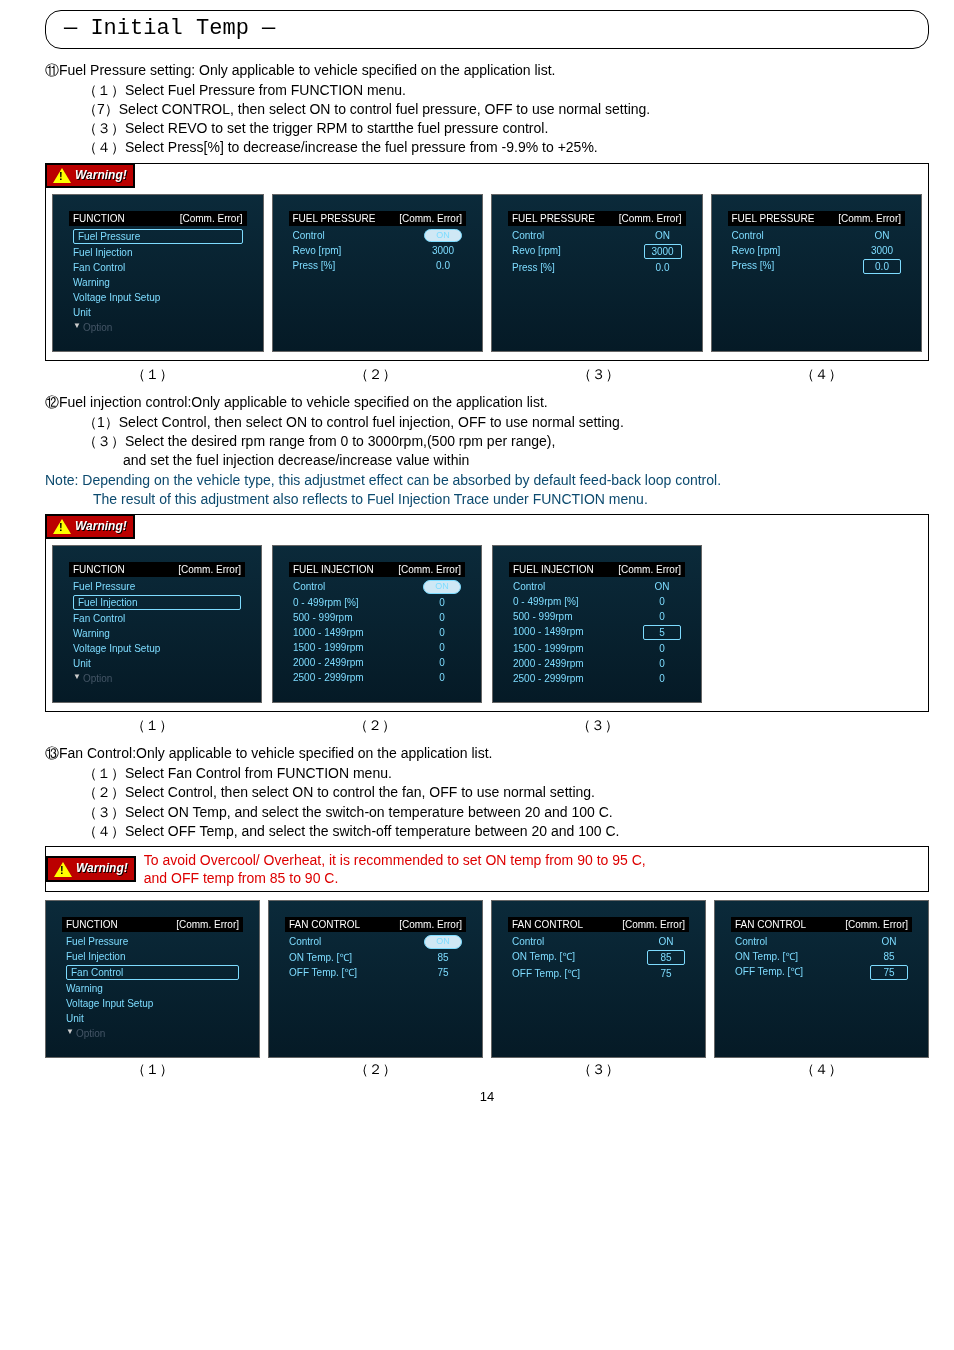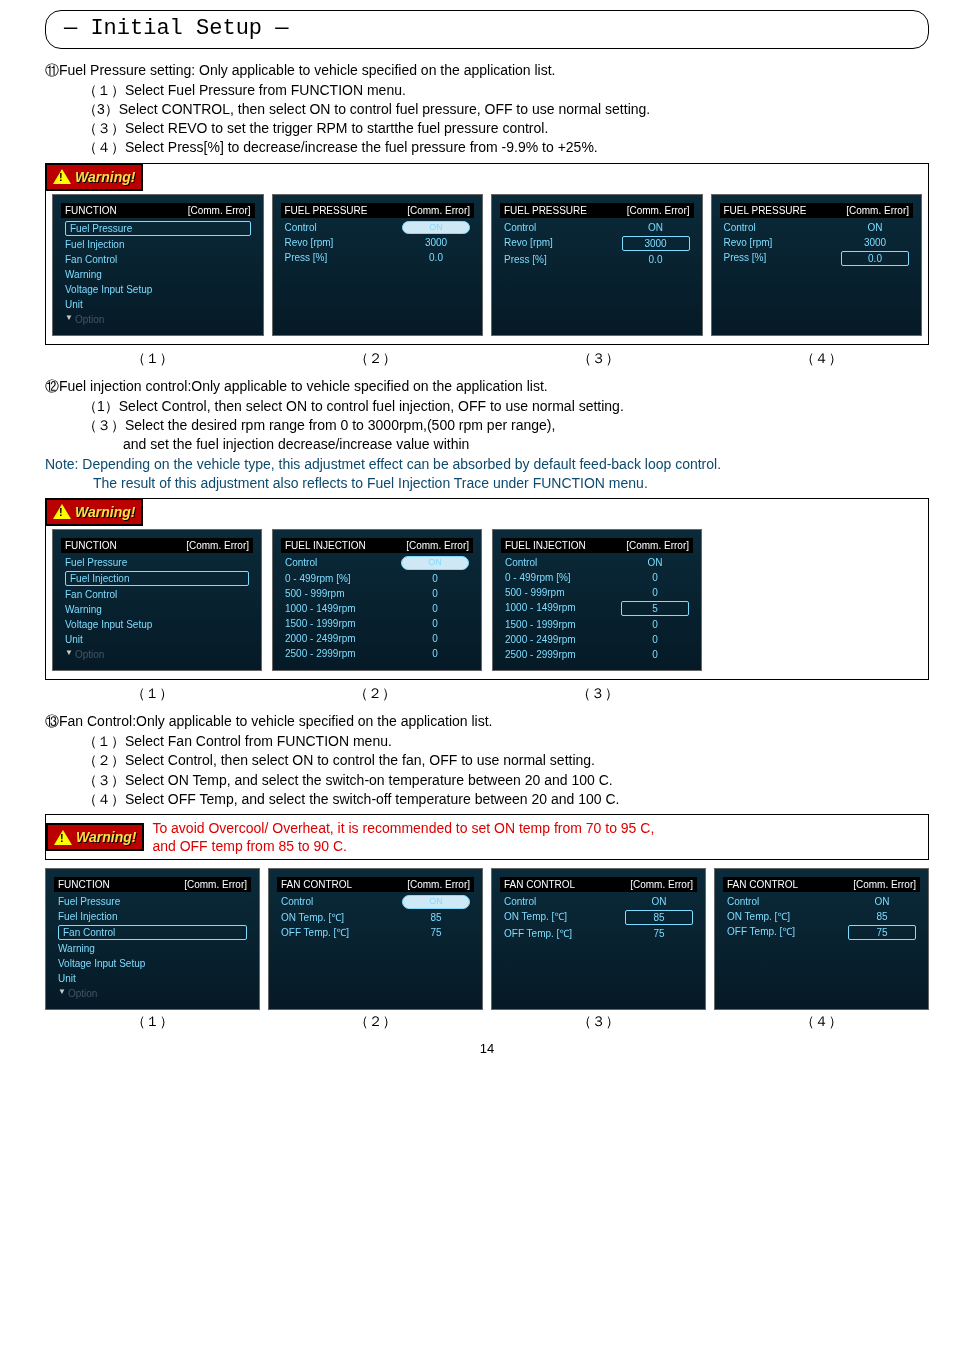--- a/index.html
+++ b/index.html
@@ -8,51 +8,51 @@
   .title { font-size: 22px; font-family: 'Courier New', monospace; }
   .lead { margin-bottom: 2px; font-size: 14px; }
   .steps { margin-left: 38px; font-size: 14px; }
   .steps div { margin-bottom: 1px; }
   .note { color: #0c4a6e; margin-left: 0; font-size: 14px; margin-top: 2px; }
   .note .ind { margin-left: 48px; display: block; }
   .shotbox { border: 1px solid #000; margin: 6px 0 4px 0; padding: 30px 6px 8px 6px; position: relative; }
   .warn { position: absolute; top: -1px; left: -1px; background: #b00; border: 2px solid #000; padding: 3px 6px; display: flex; align-items: center; gap: 4px; }
   .warn-tri { width: 0; height: 0; border-left: 9px solid transparent; border-right: 9px solid transparent; border-bottom: 15px solid #ff0; position: relative; }
   .warn-tri::after { content: "!"; position: absolute; top: 1px; left: -3px; font-size: 11px; font-weight: bold; color: #000; }
-  .warn-text { color: #fde047; font-weight: bold; font-style: italic; font-size: 14px; text-shadow: 1px 1px 0 #000; }
+  .warn-text { color: #ffffff; font-weight: bold; font-style: italic; font-size: 12px; text-shadow: 1px 1px 0 #000; }
   .row4 { display: flex; gap: 8px; justify-content: space-between; }
   .row3 { display: flex; gap: 10px; }
-  .panel { flex: 1; border: 1px solid #666; background: linear-gradient(#0b2a3a, #051a26); padding: 8px; font-size: 10px; color: #7edcff; min-height: 120px; }
+  .panel { flex: 1; border: 1px solid #666; background: linear-gradient(#0b2a3a, #051a26); padding: 16px; font-size: 10px; color: #7edcff; min-height: 120px; }
   .pheader { background: #000; color: #fff; padding: 1px 4px; display: flex; justify-content: space-between; font-size: 10px; margin-bottom: 2px; }
   .prow { display: flex; justify-content: space-between; padding: 1px 4px; font-size: 10px; color: #7edcff; }
   .prow .l { flex: 1; }
-  .prow .v { width: 68px; text-align: center; color: #7edcff; }
+  .prow .v { width: 38px; text-align: center; color: #7edcff; }
   .sel { border: 1px solid #7edcff; border-radius: 2px; padding: 0 4px; }
   .btn { background: #cfe8f5; color: #05324a; border: 1px solid #7edcff; border-radius: 8px; padding: 0 8px; font-size: 9px; }
   .opt { color: #456; }
   .tri { color: #ccc; font-size: 8px; margin-right: 2px; }
   .captions { display: flex; gap: 8px; margin-top: 2px; }
   .captions > div { flex: 1; text-align: center; font-size: 14px; }
   .warnnote { color: #d00; font-size: 14px; }
   .warnnote-box { display: flex; align-items: center; gap: 8px; border: 1px solid #000; padding: 0; margin: 6px 0 8px 0; }
   .warnnote-box .warn { position: static; flex-shrink: 0; }
   .pagenum { text-align: center; margin-top: 10px; font-size: 13px; }
   .section-gap { margin-top: 10px; }
 </style>
 </head>
 <body>
 
 <div class="title-wrap">
-    <div class="title">— Initial Setup —</div>
+    <div class="title">— Initial Temp —</div>
   </div>
 
 <div class="lead"><span>⑪</span><span>Fuel Pressure setting: Only applicable to vehicle specified on the application list.</span></div>
 <div class="steps">
   <div>（１）Select Fuel Pressure from FUNCTION menu.</div>
-  <div>（3）Select CONTROL, then select ON to control fuel pressure, OFF to use normal setting.</div>
+  <div>（7）Select CONTROL, then select ON to control fuel pressure, OFF to use normal setting.</div>
   <div>（３）Select REVO to set the trigger RPM to startthe fuel pressure control.</div>
   <div>（４）Select Press[%] to decrease/increase the fuel pressure from -9.9% to +25%.</div>
 </div>
 
 <div class="shotbox">
   <div class="warn">
       <div class="warn-tri"></div>
       <span class="warn-text">Warning!</span>
     </div>
   <div class="row4">
@@ -280,21 +280,21 @@
   <div>（３）Select ON Temp, and select the switch-on temperature between 20 and 100 C.</div>
   <div>（４）Select OFF Temp, and select the switch-off temperature between 20 and 100 C.</div>
 </div>
 
 <div class="warnnote-box">
   <div class="warn">
       <div class="warn-tri"></div>
       <span class="warn-text">Warning!</span>
     </div>
   <div class="warnnote" style="padding:4px 0">
-    <div>To avoid Overcool/ Overheat, it is recommended to set ON temp from 70 to 95 C,</div>
+    <div>To avoid Overcool/ Overheat, it is recommended to set ON temp from 90 to 95 C,</div>
     <div>and OFF temp from 85 to 90 C.</div>
   </div>
 </div>
 
 <div class="row4">
   <div class="panel">
     <div class="pheader">
         <span>FUNCTION</span>
         <span>[Comm. Error]</span>
       </div>

